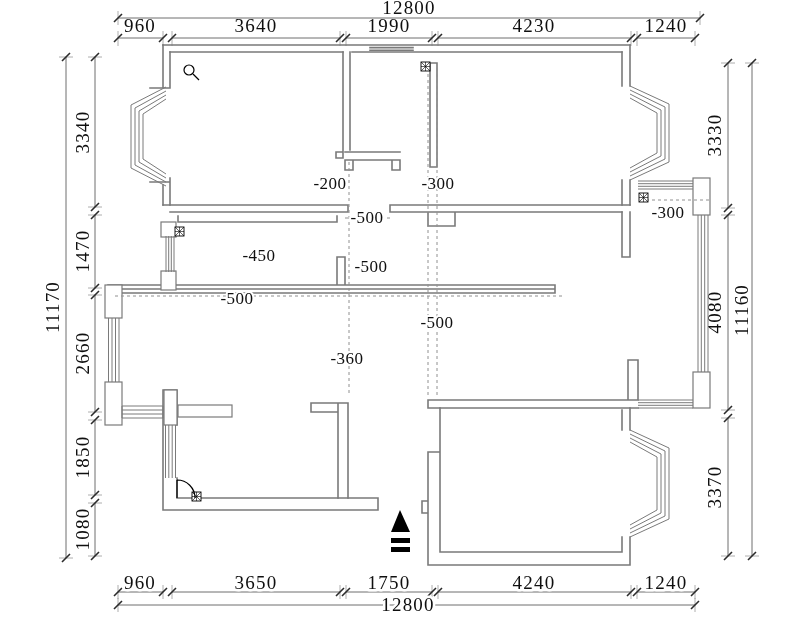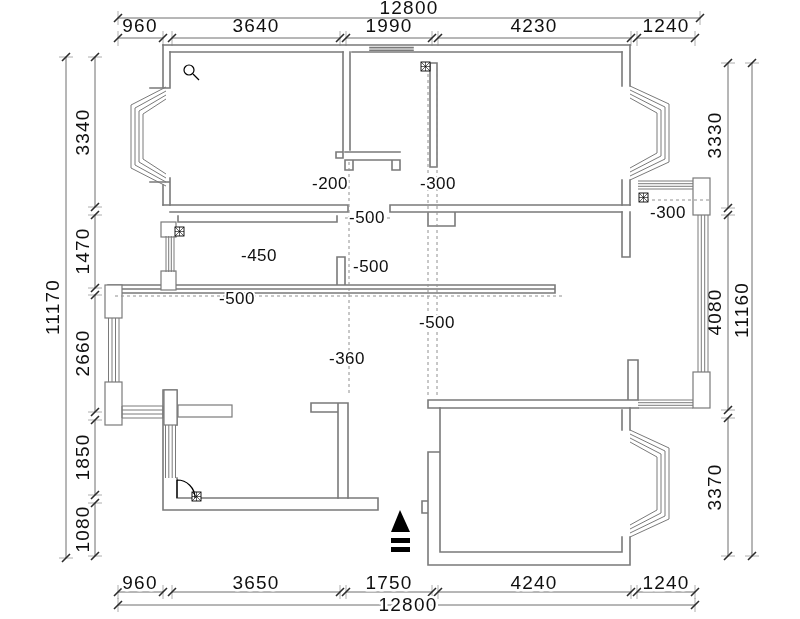--- a/index.html
+++ b/index.html
@@ -1,17 +1,17 @@
 <!DOCTYPE html>
 <html style="--background: #ffffff; --wall: #7a7a7a; --dim_line: #6f6f6f; --dashed: #909090; --text: #0f0f0f; --symbol: #000000;"><head>
 <meta charset="utf-8">
 <style>
   html,body{margin:0;padding:0;background:var(--background,#fff);}
   .stage{position:relative;width:800px;height:619px;background:var(--background,#fff);overflow:hidden;
-         font-family:Liberation Sans, sans-serif;}
+         font-family:Liberation Serif, serif;}
   svg{display:block}
   .wall{stroke:var(--wall,#7a7a7a);stroke-width:1.6;fill:none;stroke-linecap:square}
   .win{stroke:var(--wall,#8a8a8a);stroke-width:1;fill:none}
   .bay{stroke:var(--wall,#8a8a8a);stroke-width:1;fill:none;stroke-linejoin:miter}
   .col{fill:#fff;stroke:var(--wall,#7a7a7a);stroke-width:1.2}
   .dash{stroke:var(--dashed,#909090);stroke-width:1;stroke-dasharray:3 3;fill:none}
   .dim{stroke:var(--dim_line,#6f6f6f);stroke-width:1;fill:none}
   .tick{stroke:#2b2b2b;stroke-width:1.6;fill:none}
   .stub{stroke:#9a9a9a;stroke-width:.8;fill:none}
   .dimtext{font-size:19px;letter-spacing:1.2px;fill:var(--text,#0f0f0f)}

